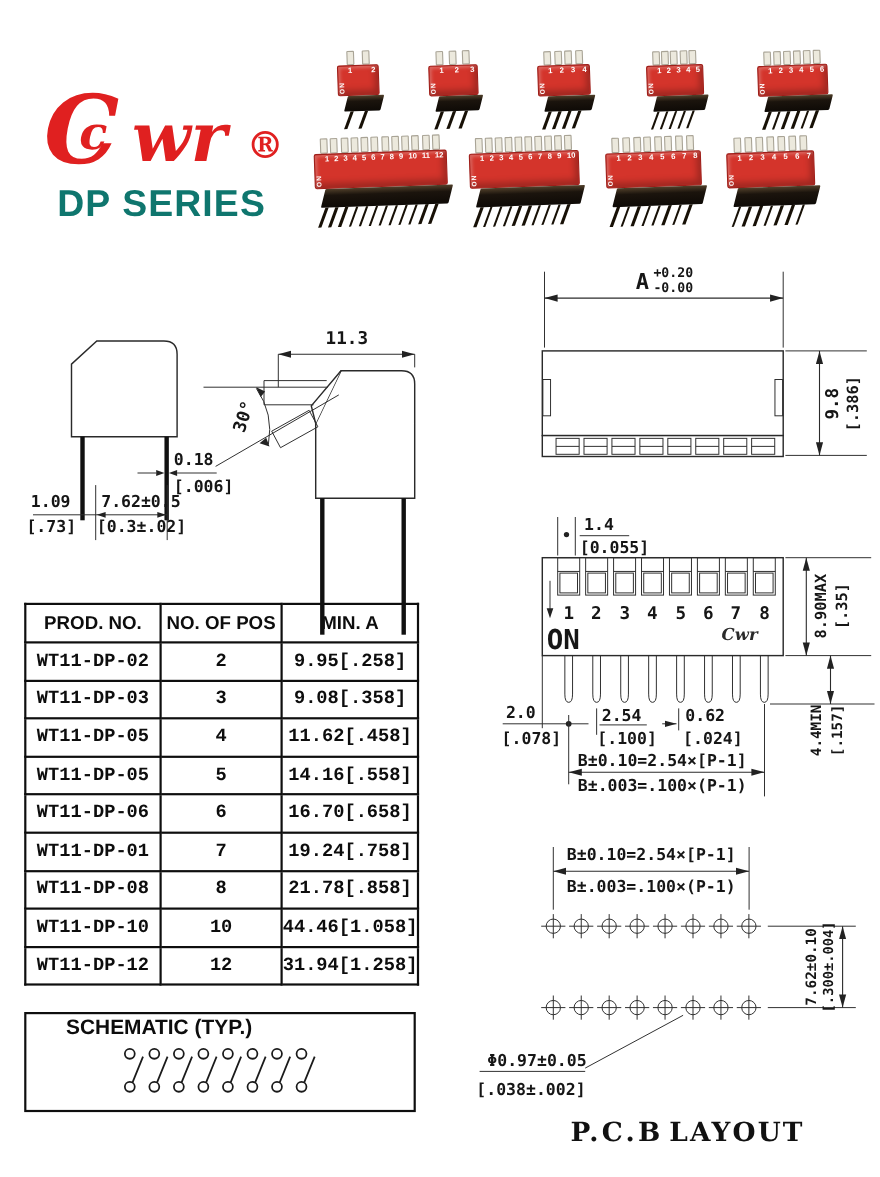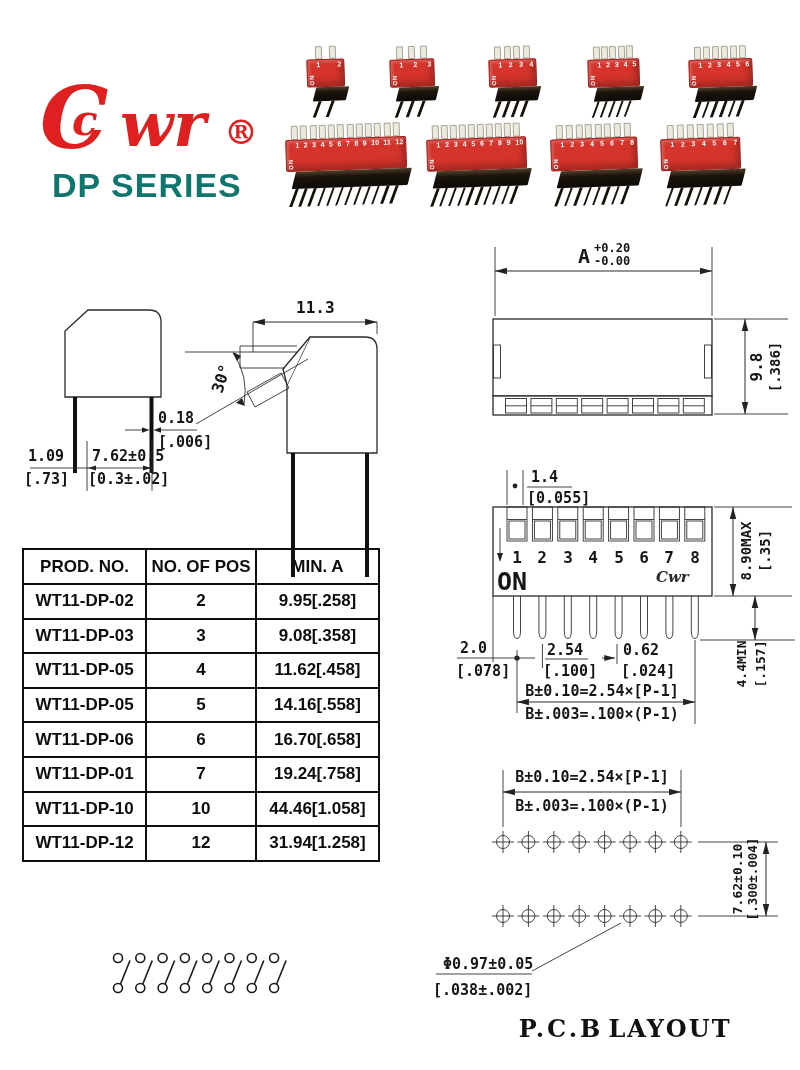--- a/index.html
+++ b/index.html
@@ -29,21 +29,21 @@
   .sw-base{background:linear-gradient(180deg,#51402a 0%,#1b140d 35%,#0e0a06 100%);
     border-radius:1px;transform:skewX(-16deg);transform-origin:bottom left;margin-left:5px;}
   .sw-pins{display:flex;justify-content:space-around;padding:0 6px;
     transform:skewX(-22deg);transform-origin:top left;}
   .sw-pins .pin{width:2.5px;background:#171006;}
   
   #spec-table{position:absolute;left:22px;top:548px;z-index:2;border-collapse:collapse;}
   #spec-table td,#spec-table th{border:2.4px solid #0e0e0e;font-weight:bold;color:#0d0d0d;
     text-align:center;padding:0;font-size:17px;font-family:"Liberation Sans",sans-serif;}
   #spec-table th{height:33px;}
-  #spec-table td{height:32.6px;}
+  #spec-table td{height:32.6px;font-family:Liberation Mono, monospace;}
   .c1{width:121px;} .c2{width:108px;} .c3{width:121px;}
   
   #schematic-box{position:absolute;left:22px;top:920px;width:352px;height:87px;
     border:2.6px solid #0e0e0e;z-index:2;}
   #schematic-title{margin:2px 0 0 36px;font-size:19px;font-weight:bold;color:#0d0d0d;white-space:pre;}
 </style>
 </head>
 <body>
 
 <div id="page">
@@ -371,32 +371,40 @@
           <td>WT11-DP-06</td>
           <td>6</td>
           <td>16.70[.658]</td>
         </tr>
     <tr>
           <td>WT11-DP-01</td>
           <td>7</td>
           <td>19.24[.758]</td>
         </tr>
     <tr>
+          <td>WT11-DP-08</td>
+          <td>8</td>
+          <td>21.78[.858]</td>
+        </tr>
+    <tr>
           <td>WT11-DP-10</td>
           <td>10</td>
           <td>44.46[1.058]</td>
         </tr>
     <tr>
           <td>WT11-DP-12</td>
           <td>12</td>
           <td>31.94[1.258]</td>
         </tr>
   </tbody>
     </table>
 
+  <div id="schematic-box">
+    <div id="schematic-title">SCHEMATIC (TYP.)</div>
+  </div>
 
   <svg id="draw" width="800" height="1070" viewBox="0 0 800 1070">
     <defs>
       <marker id="arr" viewBox="0 0 12 8" refX="11" refY="4" markerWidth="13" markerHeight="9" orient="auto-start-reverse">
         <path d="M11,4 L0,1 L0,7 Z" fill="#222"></path>
       </marker>
     </defs>
 
     <g>
       <path class="body-ln" d="M65,397 L65,331 L88,310 L149,310 Q161,310 161,322 L161,397 Z"></path>

